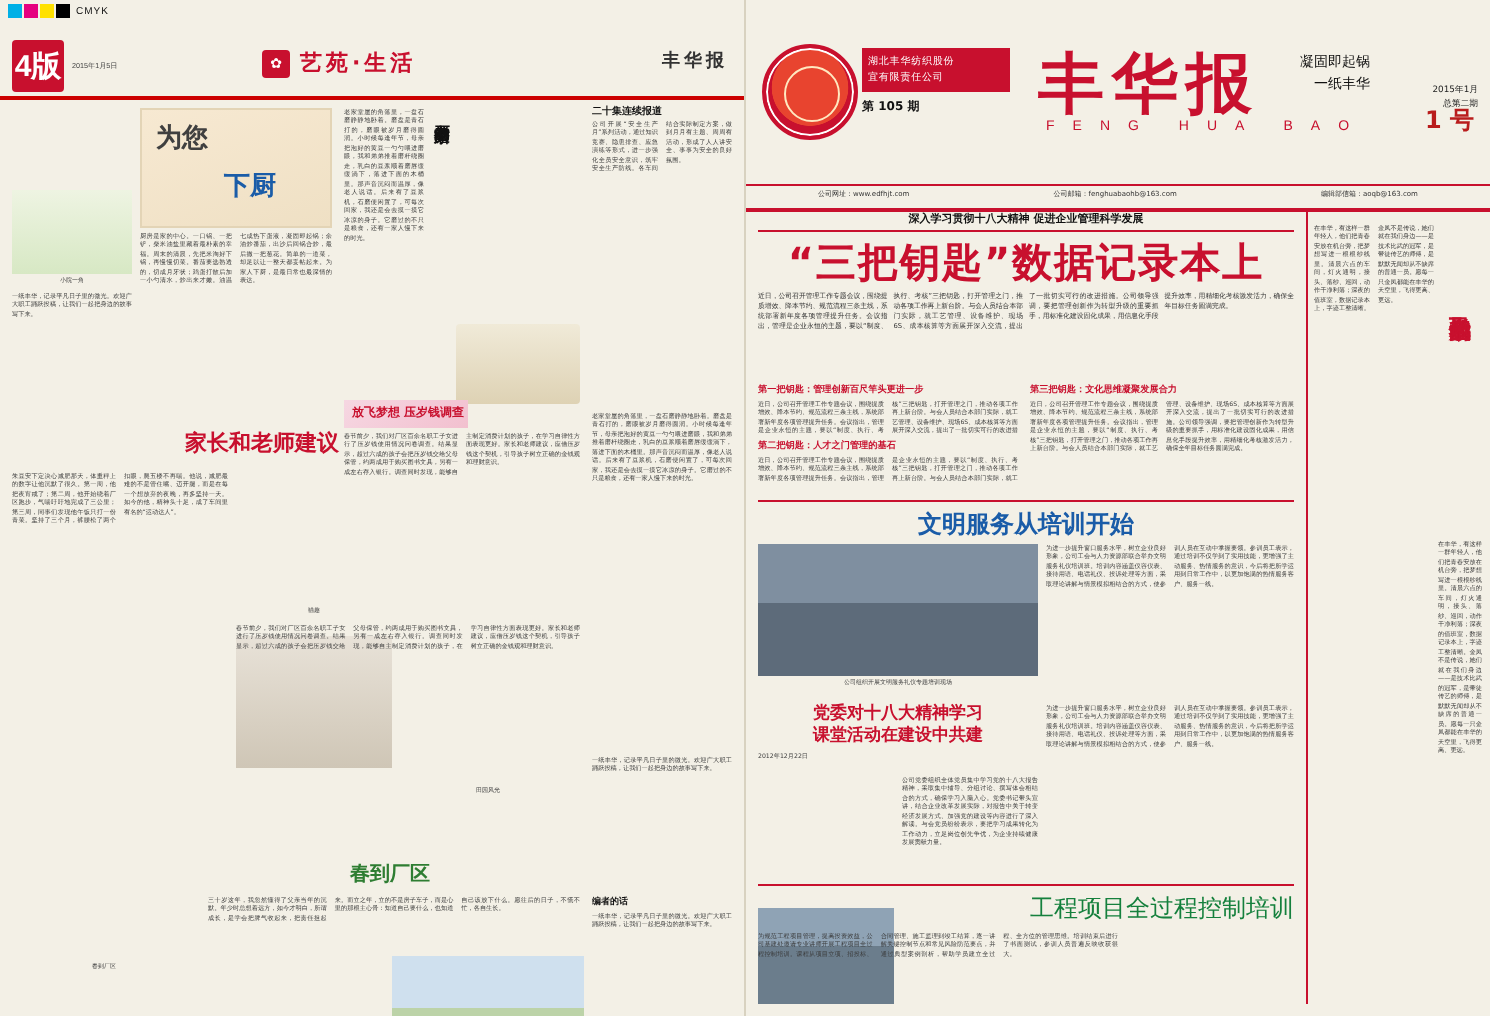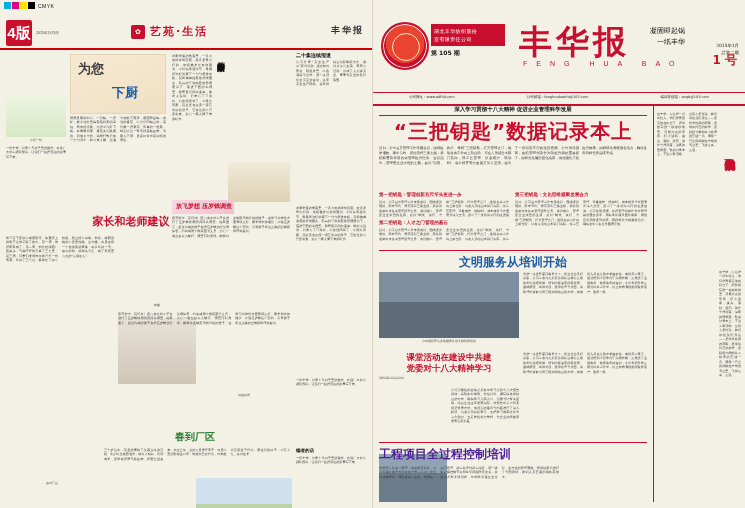--- a/index.html
+++ b/index.html
@@ -173,30 +173,30 @@
 
     <div class="box cn hl" style="left:142px;top:192px;width:132px;font-size:4.6px;color:#c8102e;">第三把钥匙：文化思维凝聚发展合力</div>
     <div class="box tiny cn col2" style="left:142px;top:200px;width:132px;height:44px;overflow:hidden;">近日，公司召开管理工作专题会议，围绕提质增效、降本节约、规范流程三条主线，系统部署新年度各项管理提升任务。会议指出，管理是企业永恒的主题，要以“制度、执行、考核”三把钥匙，打开管理之门，推动各项工作再上新台阶。与会人员结合本部门实际，就工艺管理、设备维护、现场6S、成本核算等方面展开深入交流，提出了一批切实可行的改进措施。公司领导强调，要把管理创新作为转型升级的重要抓手，用标准化建设固化成果，用信息化手段提升效率，用精细化考核激发活力，确保全年目标任务圆满完成。</div>
 
     <div class="box cn" style="left:6px;top:250px;width:268px;font-size:12px;color:#1a5ca8;font-weight:bold;text-align:center;border-top:1px solid #c8102e;padding-top:3px;">文明服务从培训开始</div>
     <div class="box photo art-meet" style="left:6px;top:272px;width:140px;height:66px;"></div>
     <div class="box cap" style="left:6px;top:339px;width:140px;">公司组织开展文明服务礼仪专题培训现场</div>
     <div class="box tiny cn col2" style="left:150px;top:272px;width:124px;height:74px;overflow:hidden;">为进一步提升窗口服务水平，树立企业良好形象，公司工会与人力资源部联合举办文明服务礼仪培训班。培训内容涵盖仪容仪表、接待用语、电话礼仪、投诉处理等方面，采取理论讲解与情景模拟相结合的方式，使参训人员在互动中掌握要领。参训员工表示，通过培训不仅学到了实用技能，更增强了主动服务、热情服务的意识，今后将把所学运用到日常工作中，以更加饱满的热情服务客户、服务一线。</div>
 
     <div class="box cn" style="left:6px;top:352px;width:140px;font-size:8.5px;color:#c8102e;font-weight:bold;text-align:center;line-height:11px;">
+      <div>党委对十八大精神学习</div>
       <div>课堂活动在建设中共建</div>
-      <div>党委对十八大精神学习</div>
     </div>
     <div class="box tiny cn" style="left:6px;top:376px;width:40px;height:10px;">2012年12月22日</div>
     <div class="box photo art-class" style="left:6px;top:388px;width:68px;height:48px;"></div>
     <div class="box tiny cn" style="left:78px;top:388px;width:68px;height:52px;overflow:hidden;">公司党委组织全体党员集中学习党的十八大报告精神，采取集中辅导、分组讨论、撰写体会相结合的方式，确保学习入脑入心。党委书记带头宣讲，结合企业改革发展实际，对报告中关于转变经济发展方式、加强党的建设等内容进行了深入解读。与会党员纷纷表示，要把学习成果转化为工作动力，立足岗位创先争优，为企业持续健康发展贡献力量。</div>
 
     <div class="box tiny cn col2" style="left:150px;top:352px;width:124px;height:84px;overflow:hidden;">为进一步提升窗口服务水平，树立企业良好形象，公司工会与人力资源部联合举办文明服务礼仪培训班。培训内容涵盖仪容仪表、接待用语、电话礼仪、投诉处理等方面，采取理论讲解与情景模拟相结合的方式，使参训人员在互动中掌握要领。参训员工表示，通过培训不仅学到了实用技能，更增强了主动服务、热情服务的意识，今后将把所学运用到日常工作中，以更加饱满的热情服务客户、服务一线。</div>
 
-    <div class="box cn" style="left:6px;top:442px;width:268px;font-size:12px;color:#4c1d95;font-weight:bold;text-align:left;border-top:1px solid #c8102e;padding-top:3px;">工程项目全过程控制培训</div>
+    <div class="box cn" style="left:6px;top:442px;width:268px;font-size:12px;color:#15803d;font-weight:normal;text-align:right;border-top:1px solid #c8102e;padding-top:3px;">工程项目全过程控制培训</div>
     <div class="box tiny cn col3" style="left:6px;top:466px;width:180px;height:38px;overflow:hidden;">为规范工程项目管理，提高投资效益，公司基建处邀请专业讲师开展工程项目全过程控制培训。课程从项目立项、招投标、合同管理、施工监理到竣工结算，逐一讲解关键控制节点和常见风险防范要点，并通过典型案例剖析，帮助学员建立全过程、全方位的管理思维。培训结束后进行了书面测试，参训人员普遍反映收获很大。</div>
 
     <div class="box" style="left:280px;top:106px;width:1px;height:396px;background:#c8102e;"></div>
     <div class="box cn vtext" style="left:348px;top:150px;height:110px;font-size:11px;color:#c8102e;font-weight:bold;">放飞我们的金凤</div>
     <div class="box tiny cn col2" style="left:284px;top:112px;width:60px;height:382px;overflow:hidden;">在丰华，有这样一群年轻人，他们把青春安放在机台旁，把梦想写进一根根纱线里。清晨六点的车间，灯火通明，接头、落纱、巡回，动作干净利落；深夜的值班室，数据记录本上，字迹工整清晰。金凤不是传说，她们就在我们身边——是技术比武的冠军，是带徒传艺的师傅，是默默无闻却从不缺席的普通一员。愿每一只金凤都能在丰华的天空里，飞得更高、更远。</div>
     <div class="box tiny cn" style="left:346px;top:270px;width:22px;height:230px;overflow:hidden;">在丰华，有这样一群年轻人，他们把青春安放在机台旁，把梦想写进一根根纱线里。清晨六点的车间，灯火通明，接头、落纱、巡回，动作干净利落；深夜的值班室，数据记录本上，字迹工整清晰。金凤不是传说，她们就在我们身边——是技术比武的冠军，是带徒传艺的师傅，是默默无闻却从不缺席的普通一员。愿每一只金凤都能在丰华的天空里，飞得更高、更远。</div>
   </div>
 
 </div>
 

